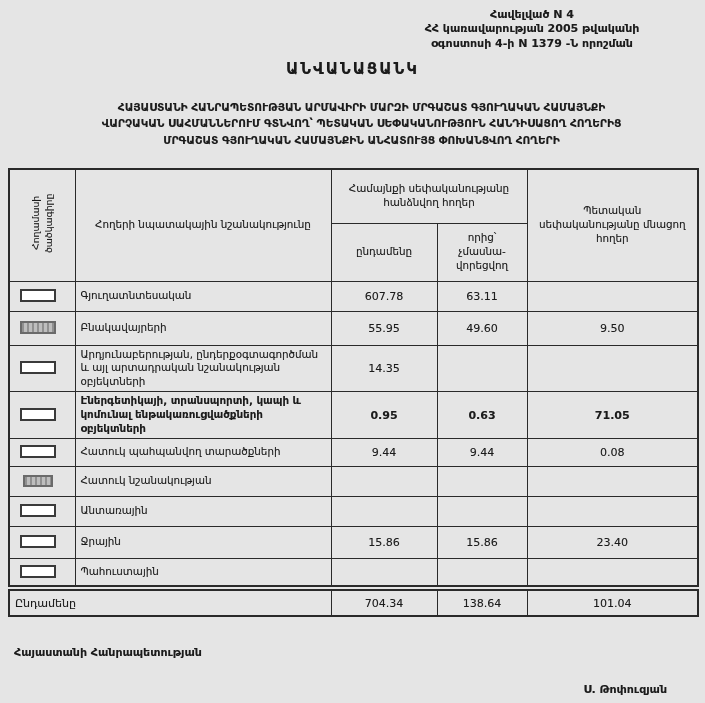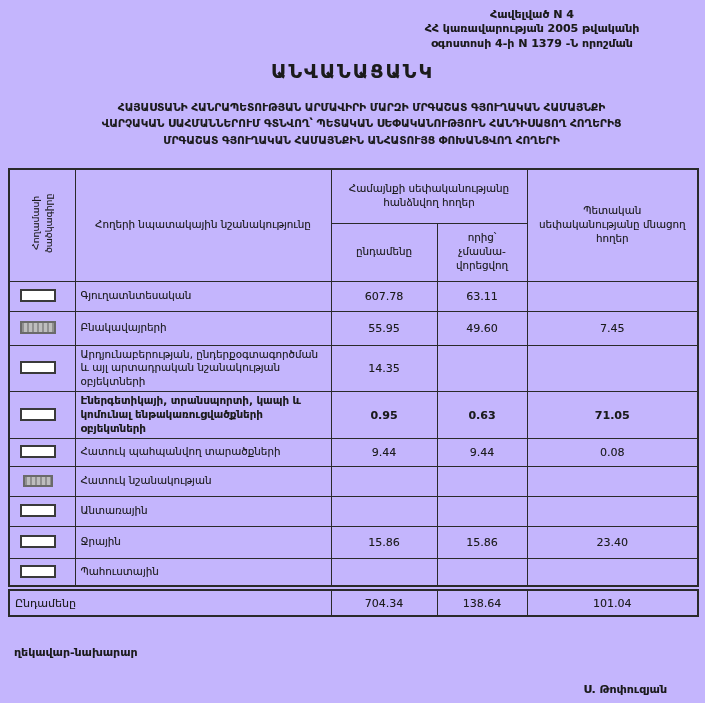--- a/index.html
+++ b/index.html
@@ -1,21 +1,21 @@
 <!DOCTYPE html>
 <html><head>
 <meta charset="utf-8">
 <style>
   * { box-sizing: border-box; }
   html, body { margin: 0; padding: 0; background: #ffffff; }
   .page {
     position: relative;
     width: 705px;
     height: 703px;
-    background: #c4b5fd;
+    background: #e5e5e5;
     font-family: "DejaVu Sans", sans-serif;
     color: #1b1b1b;
     overflow: hidden;
     text-shadow: 0.2px 0.2px 0 rgba(0,0,0,0.30);
   }
 
   
   .doc-header {
     position: absolute;
     top: 8px;
@@ -27,21 +27,21 @@
     line-height: 1.3;
   }
 
   .doc-title {
     position: absolute;
     top: 60px;
     left: 0;
     right: 0;
     text-align: center;
     font-weight: bold;
-    font-size: 19px;
+    font-size: 15px;
     letter-spacing: 2px;
   }
 
   .doc-subtitle {
     position: absolute;
     top: 99px;
     left: 0;
     right: 0;
     text-align: center;
     font-weight: bold;
@@ -200,21 +200,21 @@
         <td class="c-purpose">Գյուղատնտեսական</td>
         <td class="c-num">607.78</td>
         <td class="c-num">63.11</td>
         <td class="c-num"></td>
       </tr>
       <tr class="r1">
         <td class="c-code"><span class="code-box shaded"></span></td>
         <td class="c-purpose">Բնակավայրերի</td>
         <td class="c-num">55.95</td>
         <td class="c-num">49.60</td>
-        <td class="c-num">7.45</td>
+        <td class="c-num">9.50</td>
       </tr>
       <tr class="r2">
         <td class="c-code"><span class="code-box"></span></td>
         <td class="c-purpose">Արդյունաբերության, ընդերքօգտագործման և այլ արտադրական նշանակության օբյեկտների</td>
         <td class="c-num">14.35</td>
         <td class="c-num"></td>
         <td class="c-num"></td>
       </tr>
       <tr class="r3">
         <td class="c-code"><span class="code-box"></span></td>
@@ -263,18 +263,18 @@
       <tr>
         <td colspan="2" class="total-label">Ընդամենը</td>
         <td class="c-num">704.34</td>
         <td class="c-num">138.64</td>
         <td class="c-num">101.04</td>
       </tr>
     </tfoot>
   </table>
 
   <div class="doc-footer-left">
-    <div>ղեկավար-նախարար</div>
+    <div>Հայաստանի Հանրապետության</div>
   </div>
 
   <div class="doc-signature">Ս. Թոփուզյան</div>
 
 </div>
 
 </body></html>

